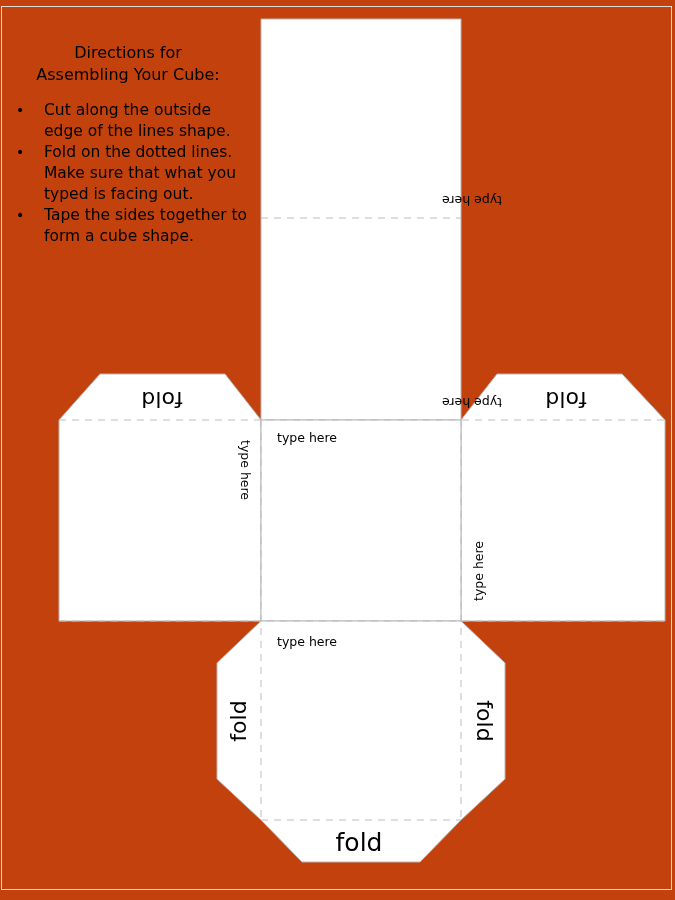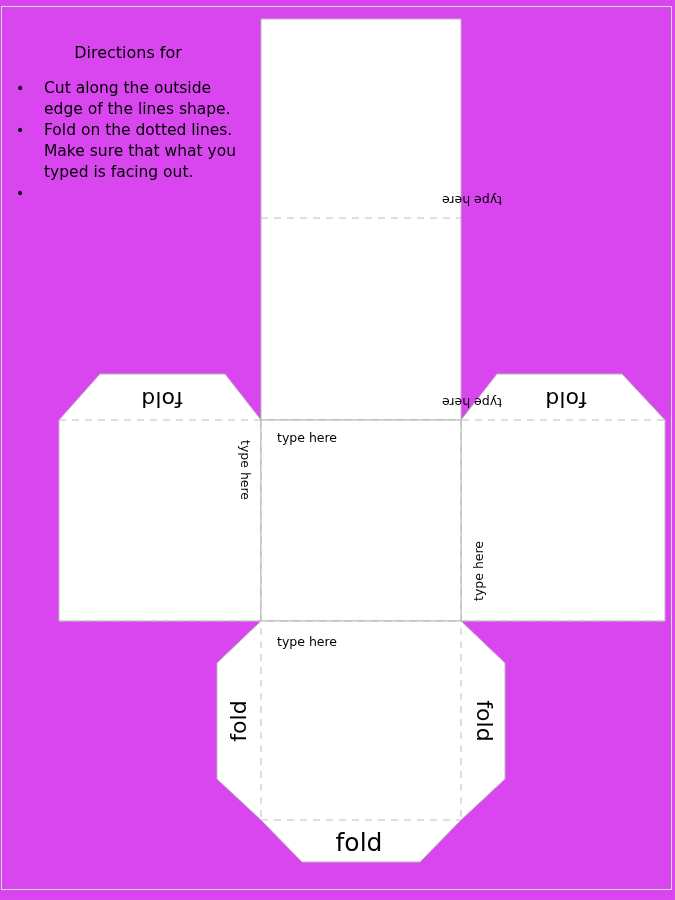--- a/index.html
+++ b/index.html
@@ -12,21 +12,21 @@
     height: 900px;
     font-family: "DejaVu Sans", sans-serif;
     position: relative;
     overflow: hidden;
   }
   #page {
     position: absolute;
     left: 0; top: 0;
     width: 675px;
     height: 900px;
-    background: #d946ef;
+    background: #c2410c;
   }
   
   #page-border {
     position: absolute;
     left: 1px;
     top: 6px;
     width: 671px;
     height: 884px;
     border: 1px solid #dcdcdc;
     box-sizing: border-box;
@@ -99,32 +99,34 @@
 </head>
 <body>
 
 <div id="page">
 
   <div id="page-border"></div>
 
   <div id="directions">
     <div id="directions-title">
       <span>Directions for</span><br>
+      <span>Assembling Your Cube:</span>
     </div>
     <ul class="dir-list">
       <li class="dir-item">
         <span class="dir-bullet">•</span>
         <span>Cut along the outside edge of the lines shape.</span>
       </li>
       <li class="dir-item">
         <span class="dir-bullet">•</span>
         <span>Fold on the dotted lines. Make sure that what you typed is facing out.</span>
       </li>
       <li class="dir-item">
         <span class="dir-bullet">•</span>
+        <span>Tape the sides together to form a cube shape.</span>
       </li>
     </ul>
   </div>
 
   <svg id="net" width="675" height="900" viewBox="0 0 675 900">
 
     <path class="cut-line" d="M 261 19 L 461 19 L 461 420 L 261 420 Z"></path>
 
     <path class="cut-line" d="M 100 374 L 225 374 L 261 420 L 261 621 L 59 621 L 59 420 Z"></path>
 

